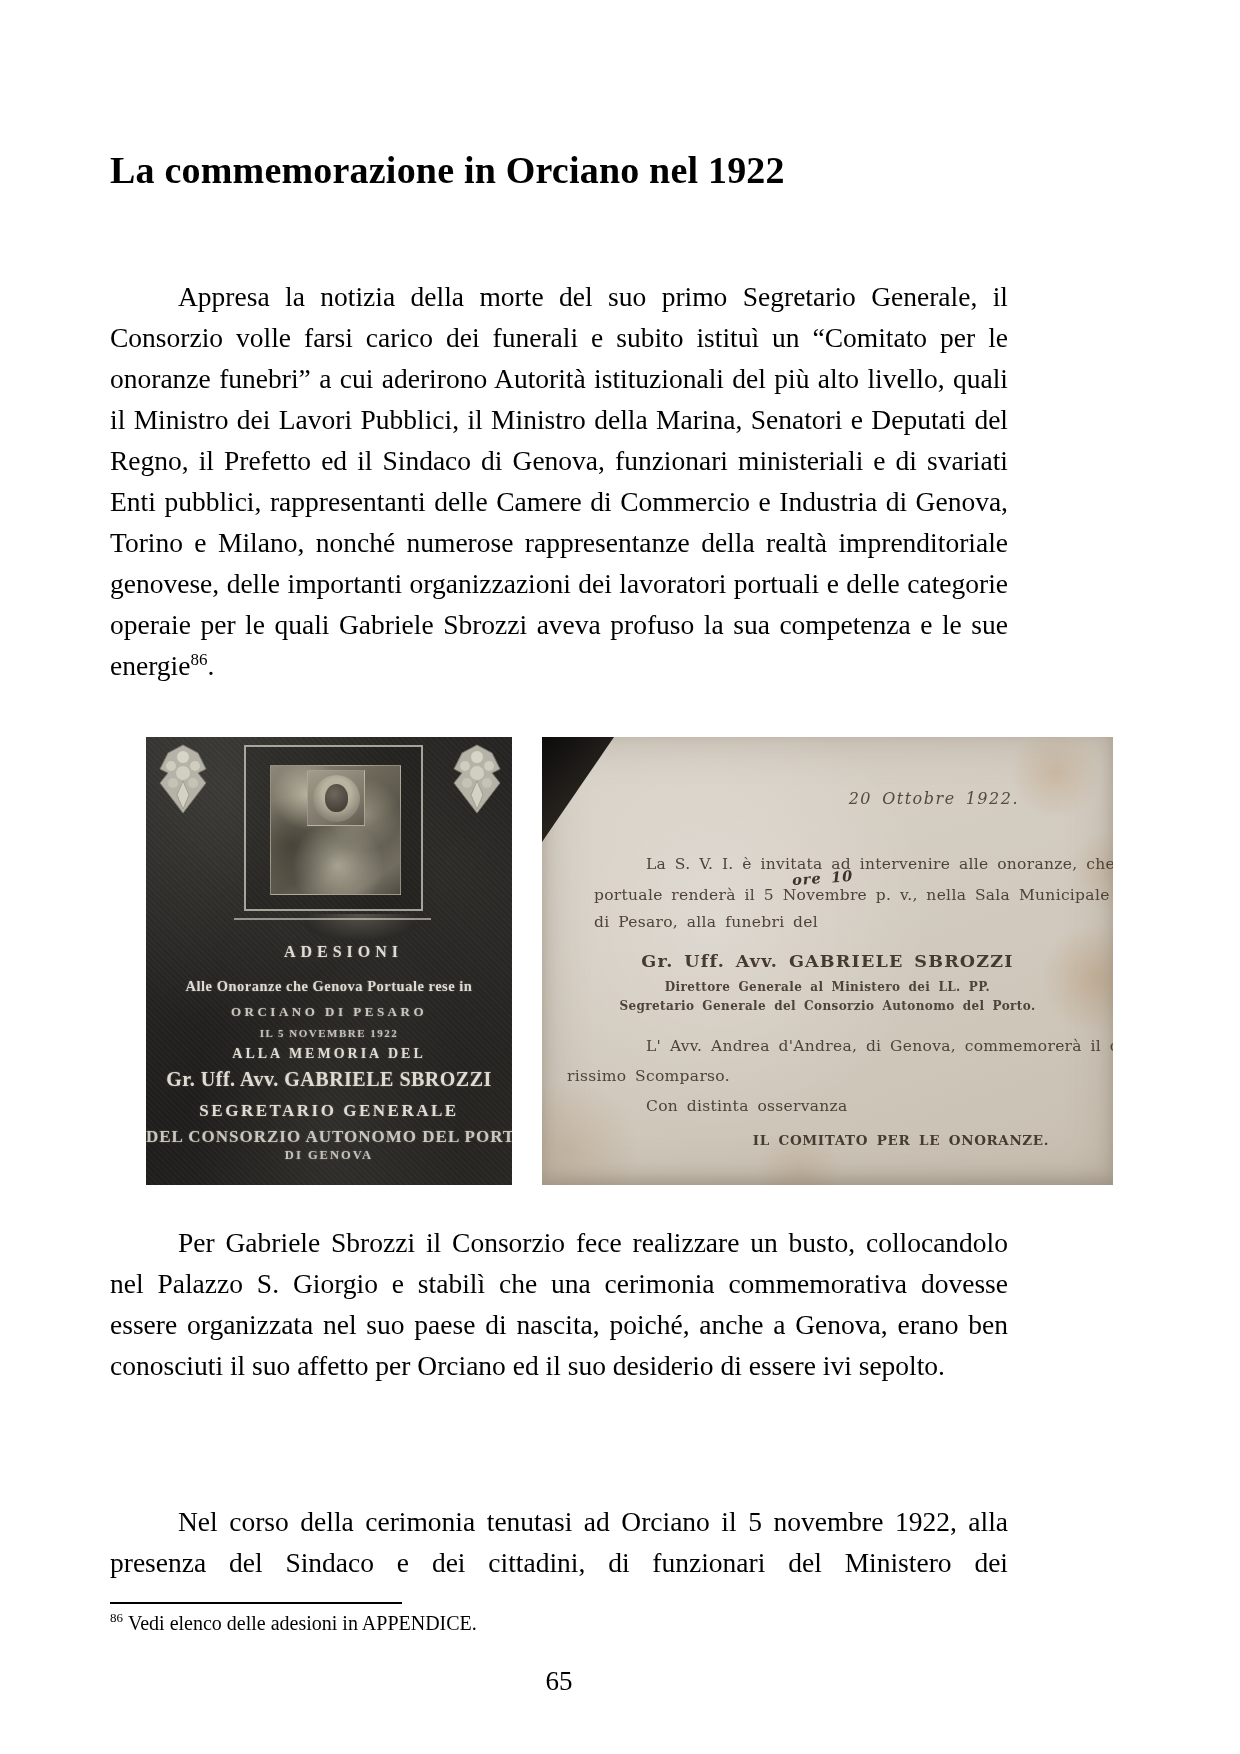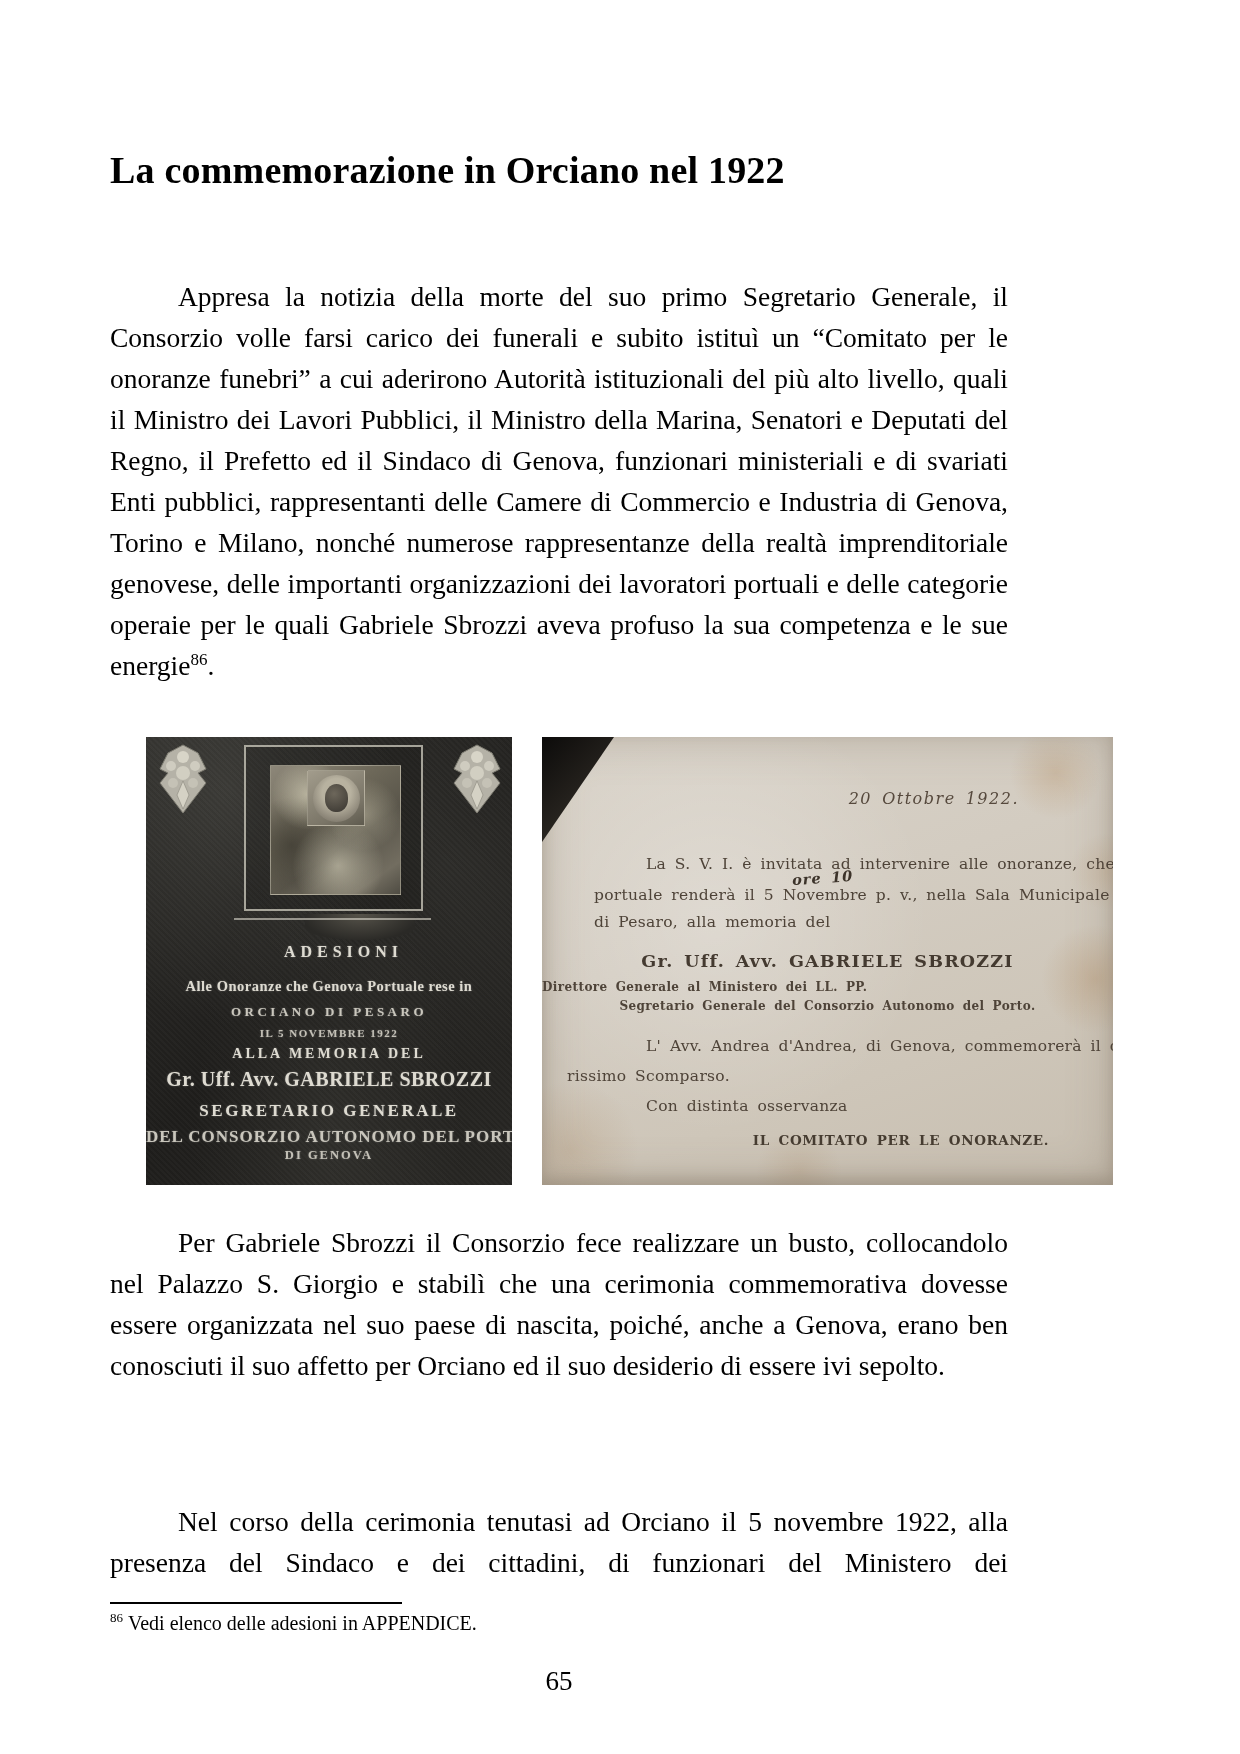--- a/index.html
+++ b/index.html
@@ -113,21 +113,21 @@
   .inv{ position:absolute; white-space:nowrap; letter-spacing:.3px; word-spacing:3.5px; font-size:15.5px; }
   .inv-date{ top:52px; right:94px; font-size:16px; font-style:italic; color:#56493d; letter-spacing:1.5px; }
   .inv-l1{ left:104px; top:118px; }
   .inv-hand{
     left:250px; top:132px; font-size:14.5px; font-style:italic; font-weight:bold;
     color:#3c332a; transform:rotate(-4deg); letter-spacing:1px;
   }
   .inv-l2{ left:52px; top:149px; }
   .inv-l3{ left:52px; top:176px; }
   .inv-name{ left:0; right:0; top:214px; text-align:center; font-weight:bold; font-size:17.5px; letter-spacing:1.2px; color:#443a30; }
-  .inv-t1{ left:0; right:0; top:243px; font-weight:bold; font-size:12px; letter-spacing:.4px; }
+  .inv-t1{ left:0; right:0; top:243px; text-align:center; font-weight:bold; font-size:12px; letter-spacing:.4px; }
   .inv-t2{ left:0; right:0; top:262px; text-align:center; font-weight:bold; font-size:12px; letter-spacing:.4px; }
   .inv-l4{ left:104px; top:300px; }
   .inv-l5{ left:25px;  top:330px; }
   .inv-close{ left:104px; top:360px; }
   .inv-sig{ right:64px; top:395px; font-weight:bold; font-size:13.5px; letter-spacing:.6px; color:#463c31; }
 
   
   .footnote-rule{
     position:absolute; left:110px; top:1602px; width:292px; height:2px; background:#000;
   }
@@ -191,21 +191,21 @@
   <div class="plq-line pl-7">DEL CONSORZIO AUTONOMO DEL PORTO</div>
   <div class="plq-line pl-8">DI GENOVA</div>
 </div>
 
 <div class="photo-invite">
   <div class="ribbon"></div>
   <div class="inv inv-date">20 Ottobre 1922.</div>
   <div class="inv inv-l1">La S. V. I. è invitata ad intervenire alle onoranze, che Genova</div>
   <div class="inv inv-hand">ore 10</div>
   <div class="inv inv-l2">portuale renderà il 5 Novembre p. v., nella Sala Municipale di Orciano</div>
-  <div class="inv inv-l3">di Pesaro, alla memoria del</div>
+  <div class="inv inv-l3">di Pesaro, alla funebri del</div>
   <div class="inv inv-name">Gr. Uff. Avv. GABRIELE SBROZZI</div>
   <div class="inv inv-t1">Direttore Generale al Ministero dei LL. PP.</div>
   <div class="inv inv-t2">Segretario Generale del Consorzio Autonomo del Porto.</div>
   <div class="inv inv-l4">L' Avv. Andrea d'Andrea, di Genova, commemorerà il chia-</div>
   <div class="inv inv-l5">rissimo Scomparso.</div>
   <div class="inv inv-close">Con distinta osservanza</div>
   <div class="inv inv-sig">IL COMITATO PER LE ONORANZE.</div>
 </div>
 
 <p class="body-para p2">Per Gabriele Sbrozzi il Consorzio fece realizzare un busto, collocandolo nel Palazzo S. Giorgio e stabilì che una cerimonia commemorativa dovesse essere organizzata nel suo paese di nascita, poiché, anche a Genova, erano ben conosciuti il suo affetto per Orciano ed il suo desiderio di essere ivi sepolto.</p>

